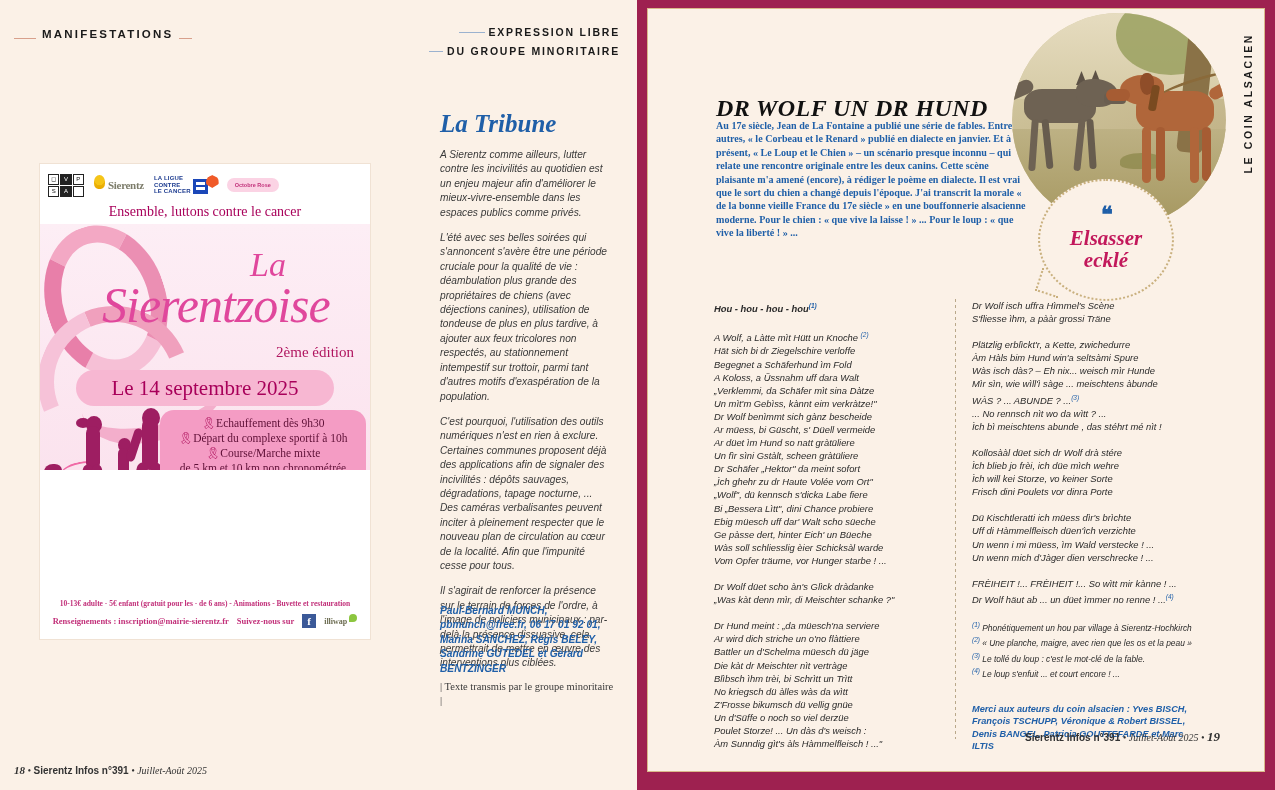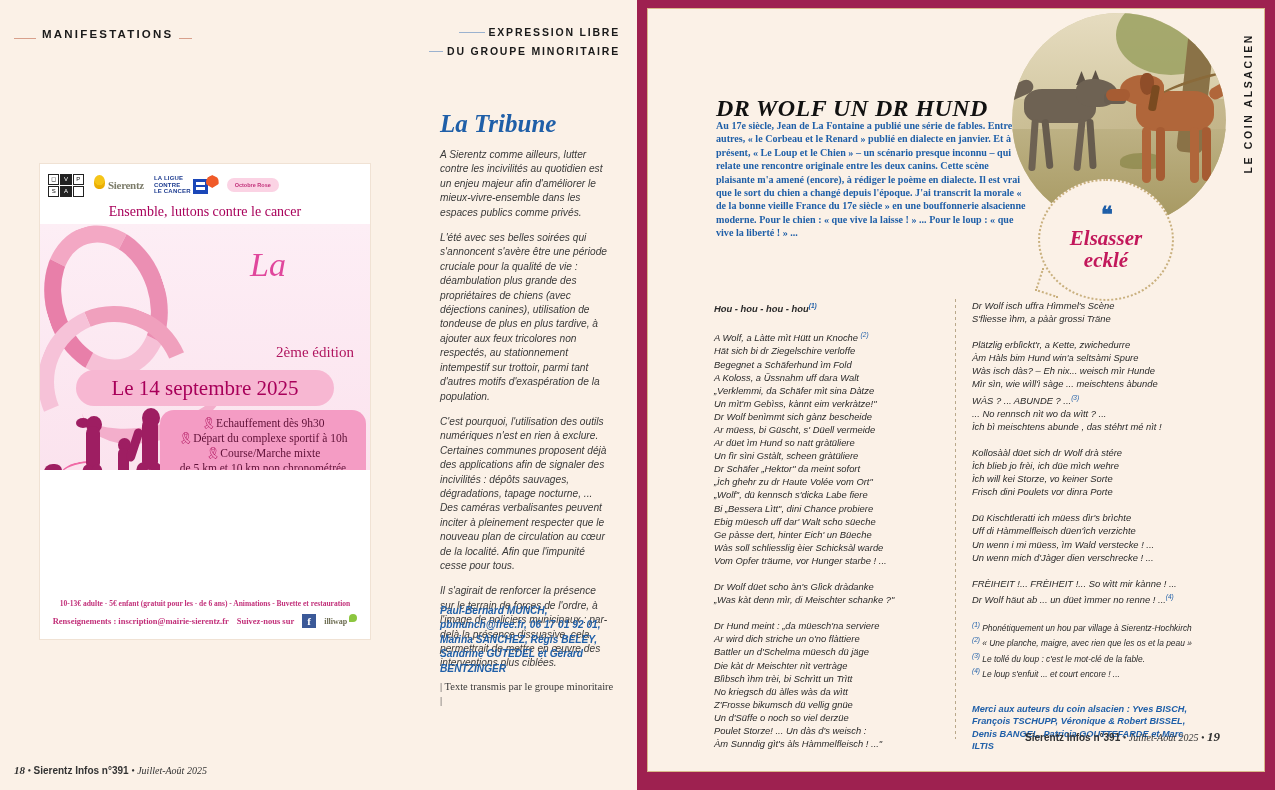--- a/index.html
+++ b/index.html
@@ -219,20 +219,21 @@
 
     <div class="poster-tagline">Ensemble, luttons contre le cancer</div>
 
     <div class="poster-body">
       <div class="ribbon">
         <div class="band b1"></div>
           <div class="band b2"></div>
           <div class="tail"></div>
       </div>
       <div class="script-la">La</div>
+      <div class="script-sierentzoise">Sierentzoise</div>
       <div class="edition">2ème édition</div>
       <div class="datepill">Le 14 septembre 2025</div>
 
       <div class="poster-details">
         <div class="runners">
           <span class="fig dog-head"></span>
           <span class="leash"></span>
           <span class="fig woman-hair"></span>
             <span class="fig woman-head"></span>
             <span class="fig woman"></span>

